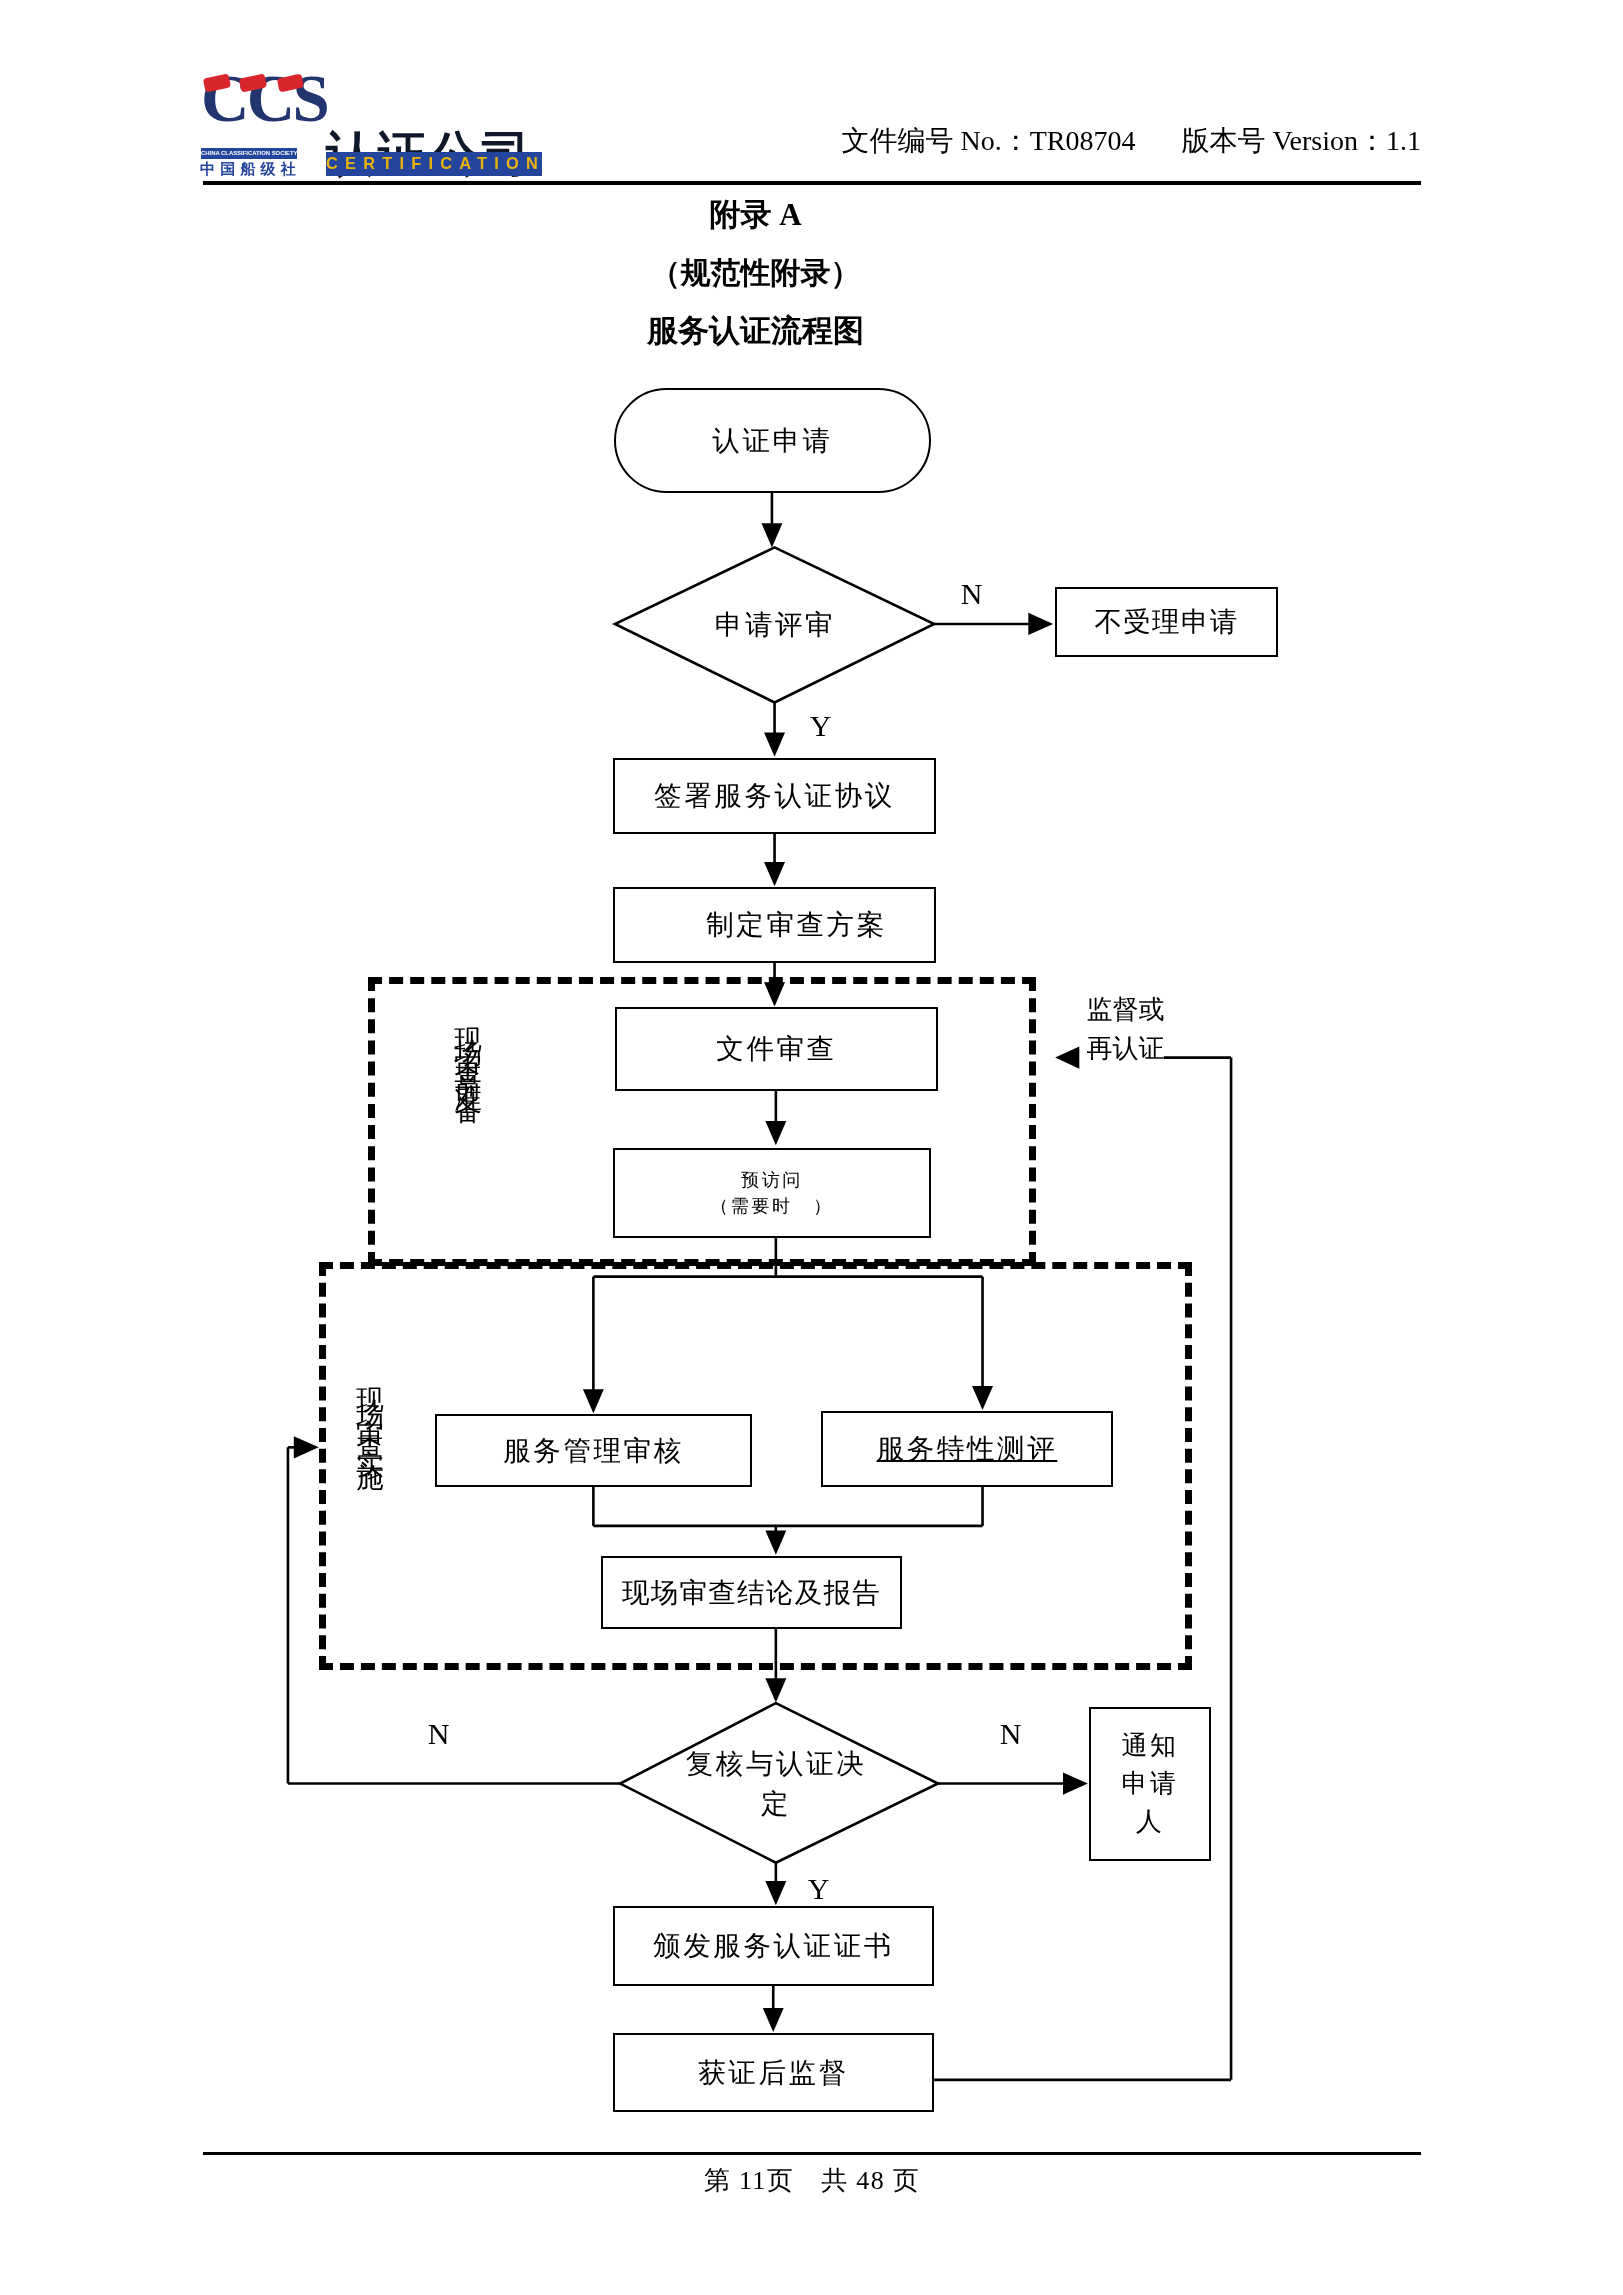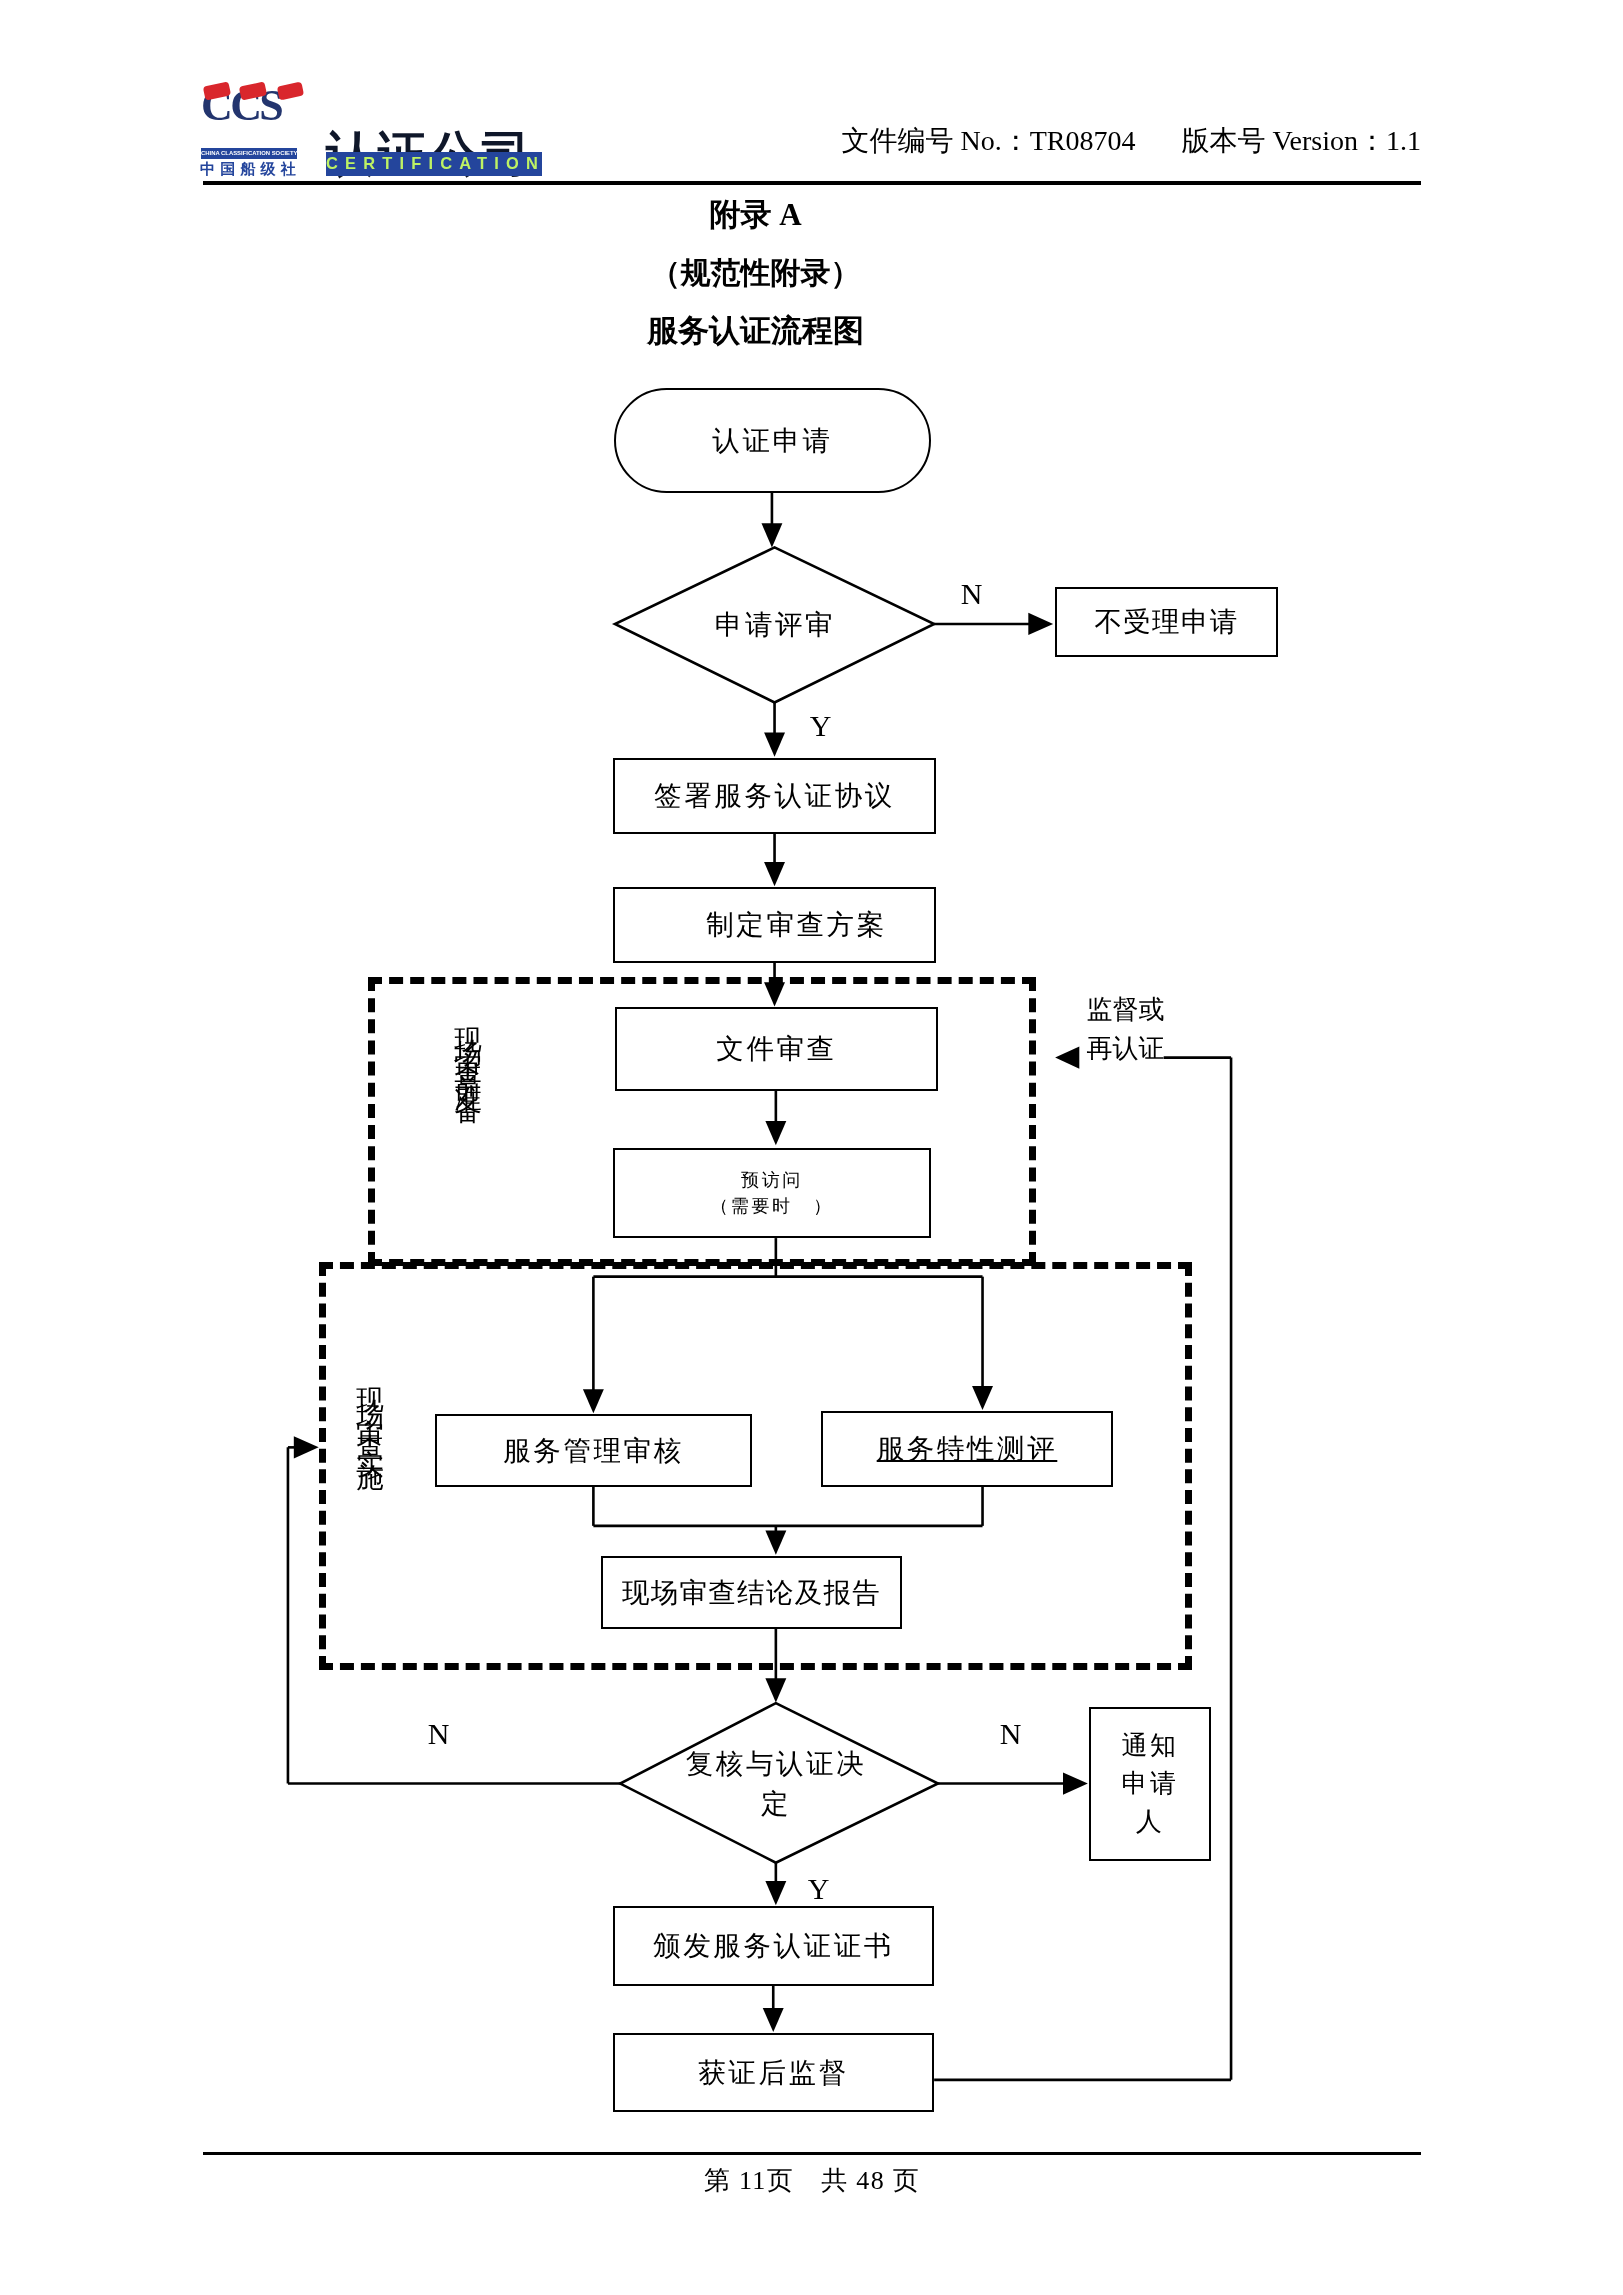--- a/index.html
+++ b/index.html
@@ -7,23 +7,23 @@
     position:relative;
     width:1623px;height:2295px;
     background:#ffffff;
     font-family:"Liberation Serif","DejaVu Serif",serif;
     color:#000;
     overflow:hidden;
   }
   .abs{position:absolute;}
   
   #logo-ccs{
-    left:201px;top:76px;width:114px;height:65px;
+    left:201px;top:68px;width:114px;height:65px;
     font-family:"Liberation Serif",serif;
-    font-weight:bold;font-size:44px;line-height:60px;
+    font-weight:bold;font-size:67px;line-height:60px;
     color:#23356e;letter-spacing:-2.6px;
   }
   .ccs-red{position:absolute;background:#d9262c;border-radius:3.9px;}
   #logo-company{
     left:326px;top:84px;width:275px;height:60px;
     font-family:"Liberation Sans","DejaVu Sans",sans-serif;
     font-weight:bold;font-size:48px;line-height:60px;color:#0f172a;
     letter-spacing:3.9px;
     margin-top:40px;
   }
@@ -35,21 +35,21 @@
     letter-spacing:0px;white-space:nowrap;overflow:hidden;
   }
   #logo-soc-cn{
     left:200px;top:161px;width:98px;height:15.7px;
     color:#24459c;font-family:"Liberation Sans",sans-serif;
     font-weight:bold;font-size:15px;line-height:15.7px;
     letter-spacing:5.2px;white-space:nowrap;
   }
   #logo-cert-bar{
     left:326px;top:152px;width:216px;height:23.6px;
-    background:#24459c;color:#bef264;
+    background:#24459c;color:#eab308;
     font-family:"Liberation Sans",sans-serif;
     font-weight:bold;font-size:16.4px;line-height:23.6px;text-align:center;
     letter-spacing:7.2px;
   }
   #doc-line{
     left:654px;top:122px;width:767px;height:33px;
     font-size:28px;text-align:right;white-space:nowrap;
   }
   #doc-line .sep{display:inline-block;width:46px;}
   #header-rule{left:203px;top:181px;width:1218px;height:3.9px;background:#000;}

